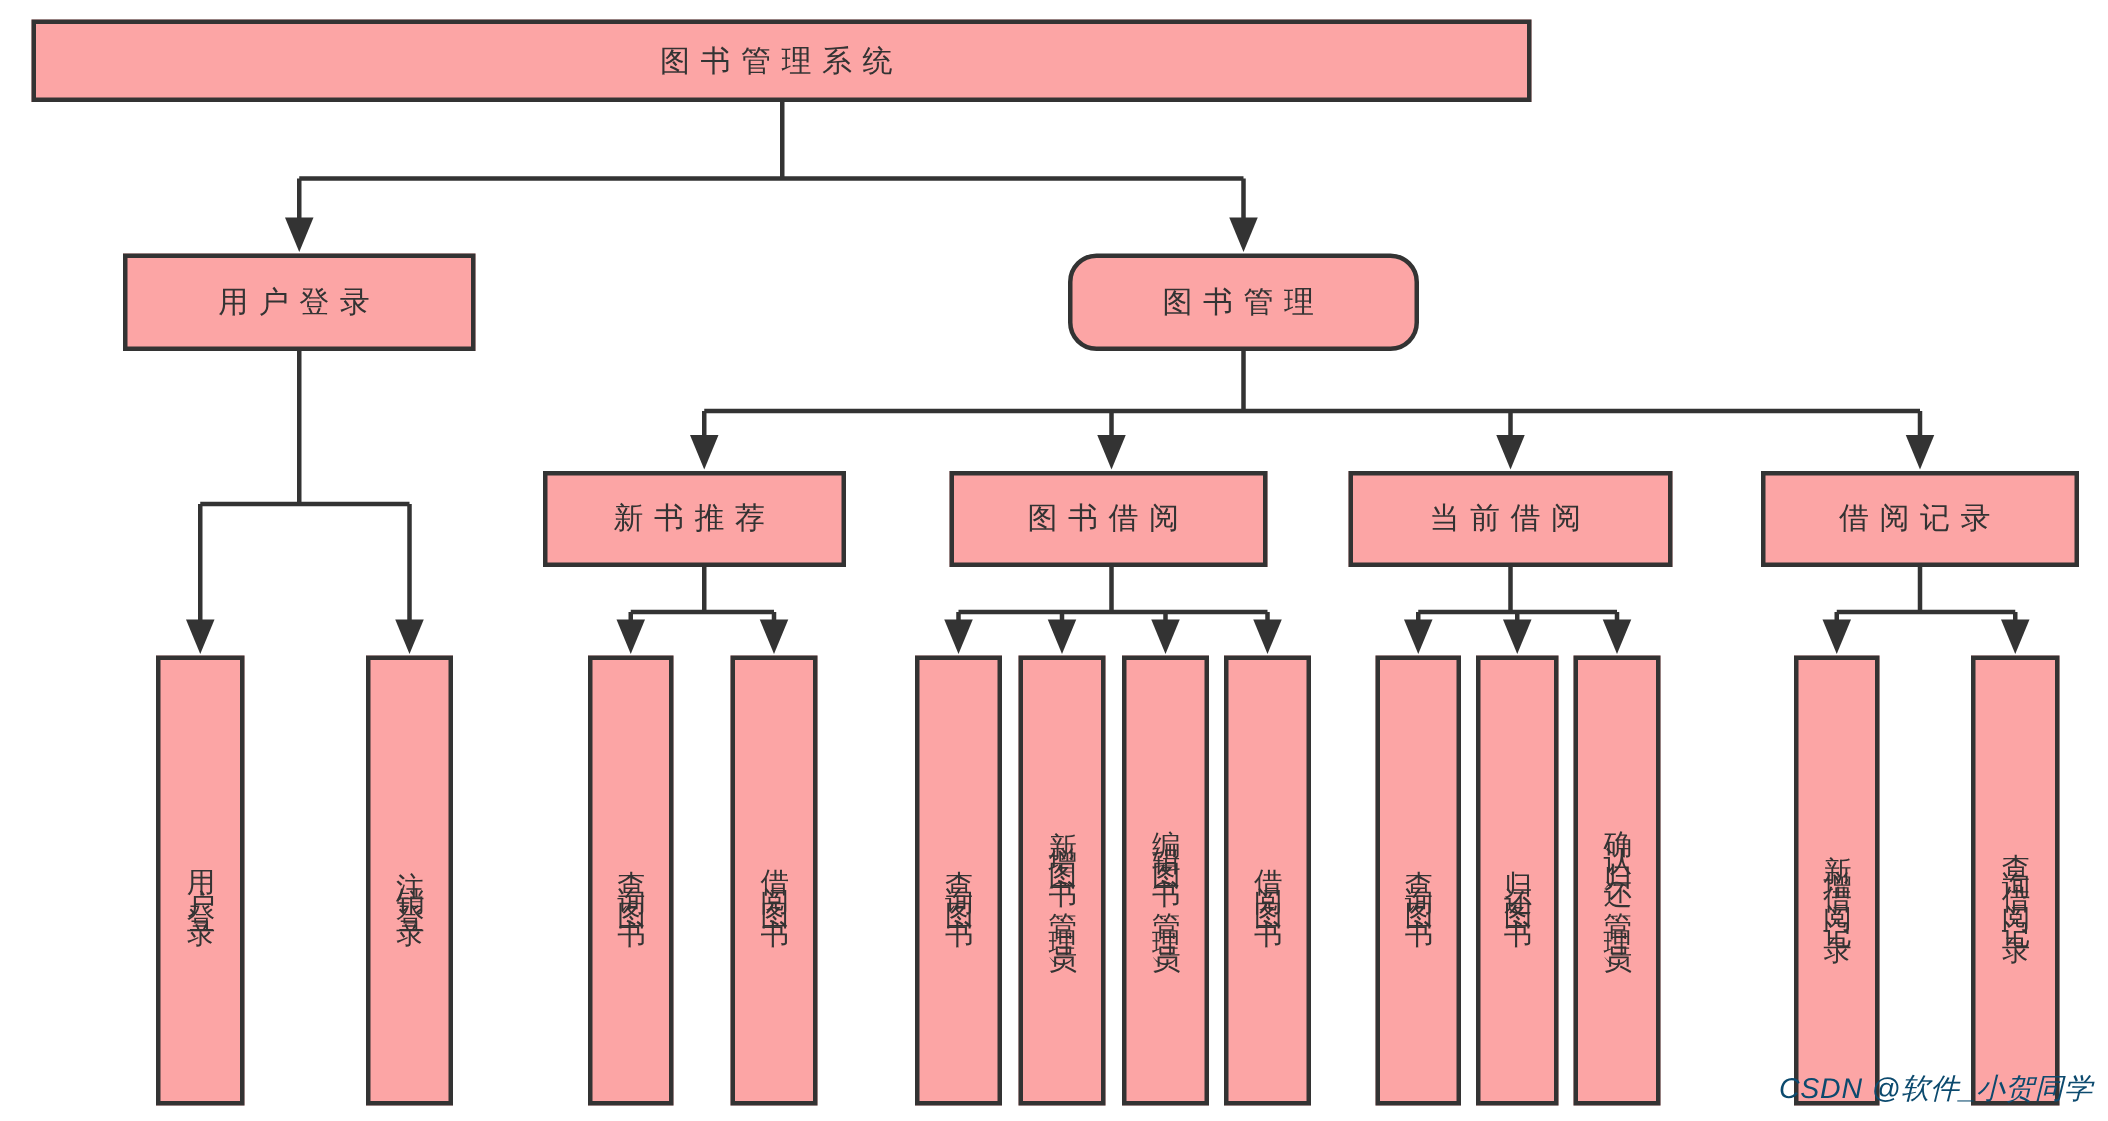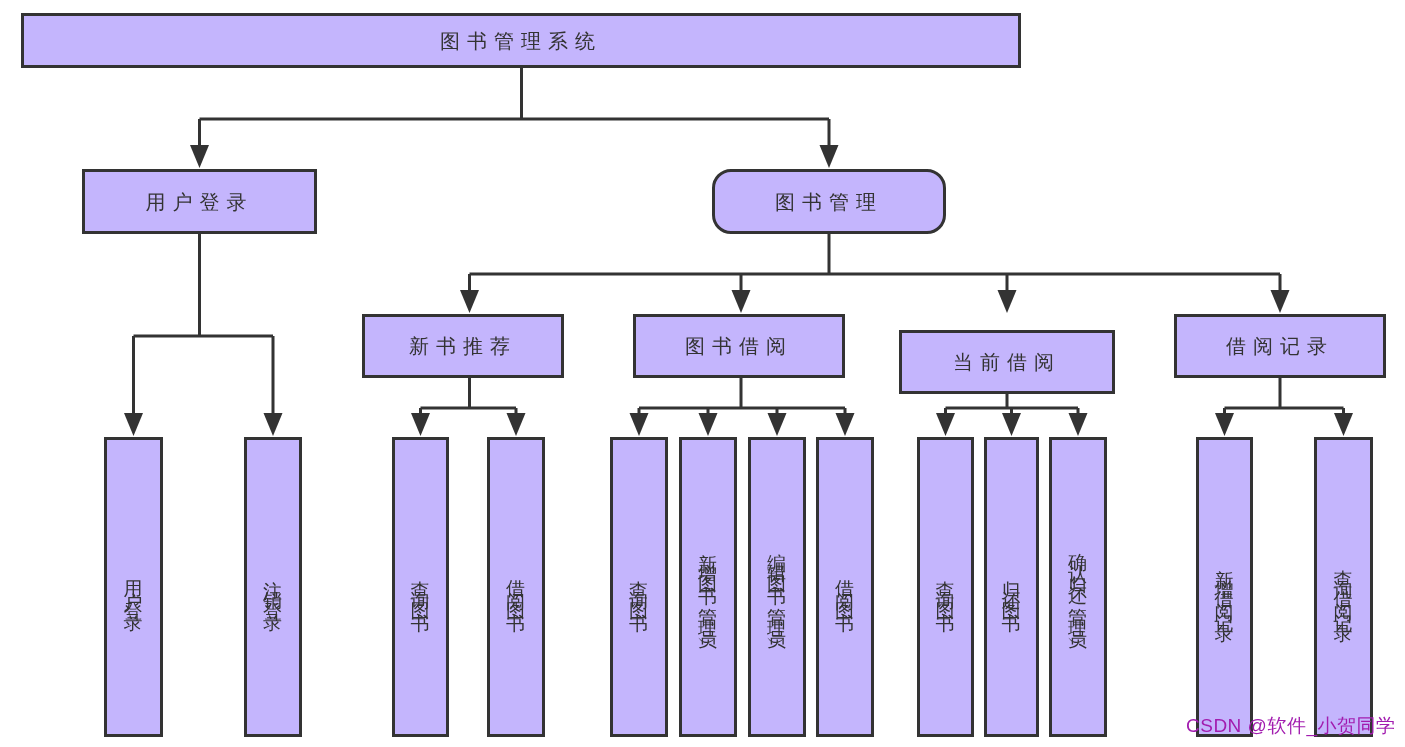--- a/index.html
+++ b/index.html
@@ -14,21 +14,21 @@
   }
   .stage svg.connectors {
     position: absolute;
     left: 0; top: 0;
     width: 1405px; height: 747px;
   }
   .node {
     position: absolute;
     box-sizing: border-box;
     border: 3px solid #333333;
-    background: #c4b5fd;
+    background: #fca5a5;
     display: flex;
     align-items: center;
     justify-content: center;
   }
   .node .htext {
     font-size: 20px;
     letter-spacing: 7px;
     line-height: 1;
     white-space: nowrap;
   }
@@ -39,23 +39,24 @@
     letter-spacing: 11px;
     line-height: 1;
     white-space: nowrap;
   }
   .watermark {
     position: absolute;
     left: 1186px;
     top: 713px;
     font-size: 19px;
     letter-spacing: 0.5px;
-    color: #a21caf;
+    color: #0c4a6e;
     z-index: 5;
     white-space: nowrap;
+    font-style: italic;
   }
 </style>
 </head>
 <body>
 
 <div class="stage">
 
   <svg class="connectors" id="connectors" viewBox="0 0 1405 747" xmlns="http://www.w3.org/2000/svg">
       <g>
         <path d="M521.5 66 V119 M199.5 119 H829 M199.5 119 V150 M829 119 V150" fill="none" stroke="#333333" stroke-width="3"></path>
@@ -109,21 +110,21 @@
   <div class="node" style="left:712px; top:169px; width:234px; height:65px;border-radius:19px;">
     <span class="htext">图书管理</span>
   </div>
 
   <div class="node" style="left:362px; top:314px; width:202px; height:64px;">
     <span class="htext">新书推荐</span>
   </div>
   <div class="node" style="left:633px; top:314px; width:212px; height:64px;">
     <span class="htext">图书借阅</span>
   </div>
-  <div class="node" style="left:899px; top:314px; width:216px; height:64px;margin-top:16px;">
+  <div class="node" style="left:899px; top:314px; width:216px; height:64px;">
     <span class="htext">当前借阅</span>
   </div>
   <div class="node" style="left:1174px; top:314px; width:212px; height:64px;">
     <span class="htext">借阅记录</span>
   </div>
 
   <div class="node" style="left:104px; top:437px; width:59px; height:300px;">
     <span class="vtext">用户登录</span>
   </div>
   <div class="node" style="left:244px; top:437px; width:58px; height:300px;">

